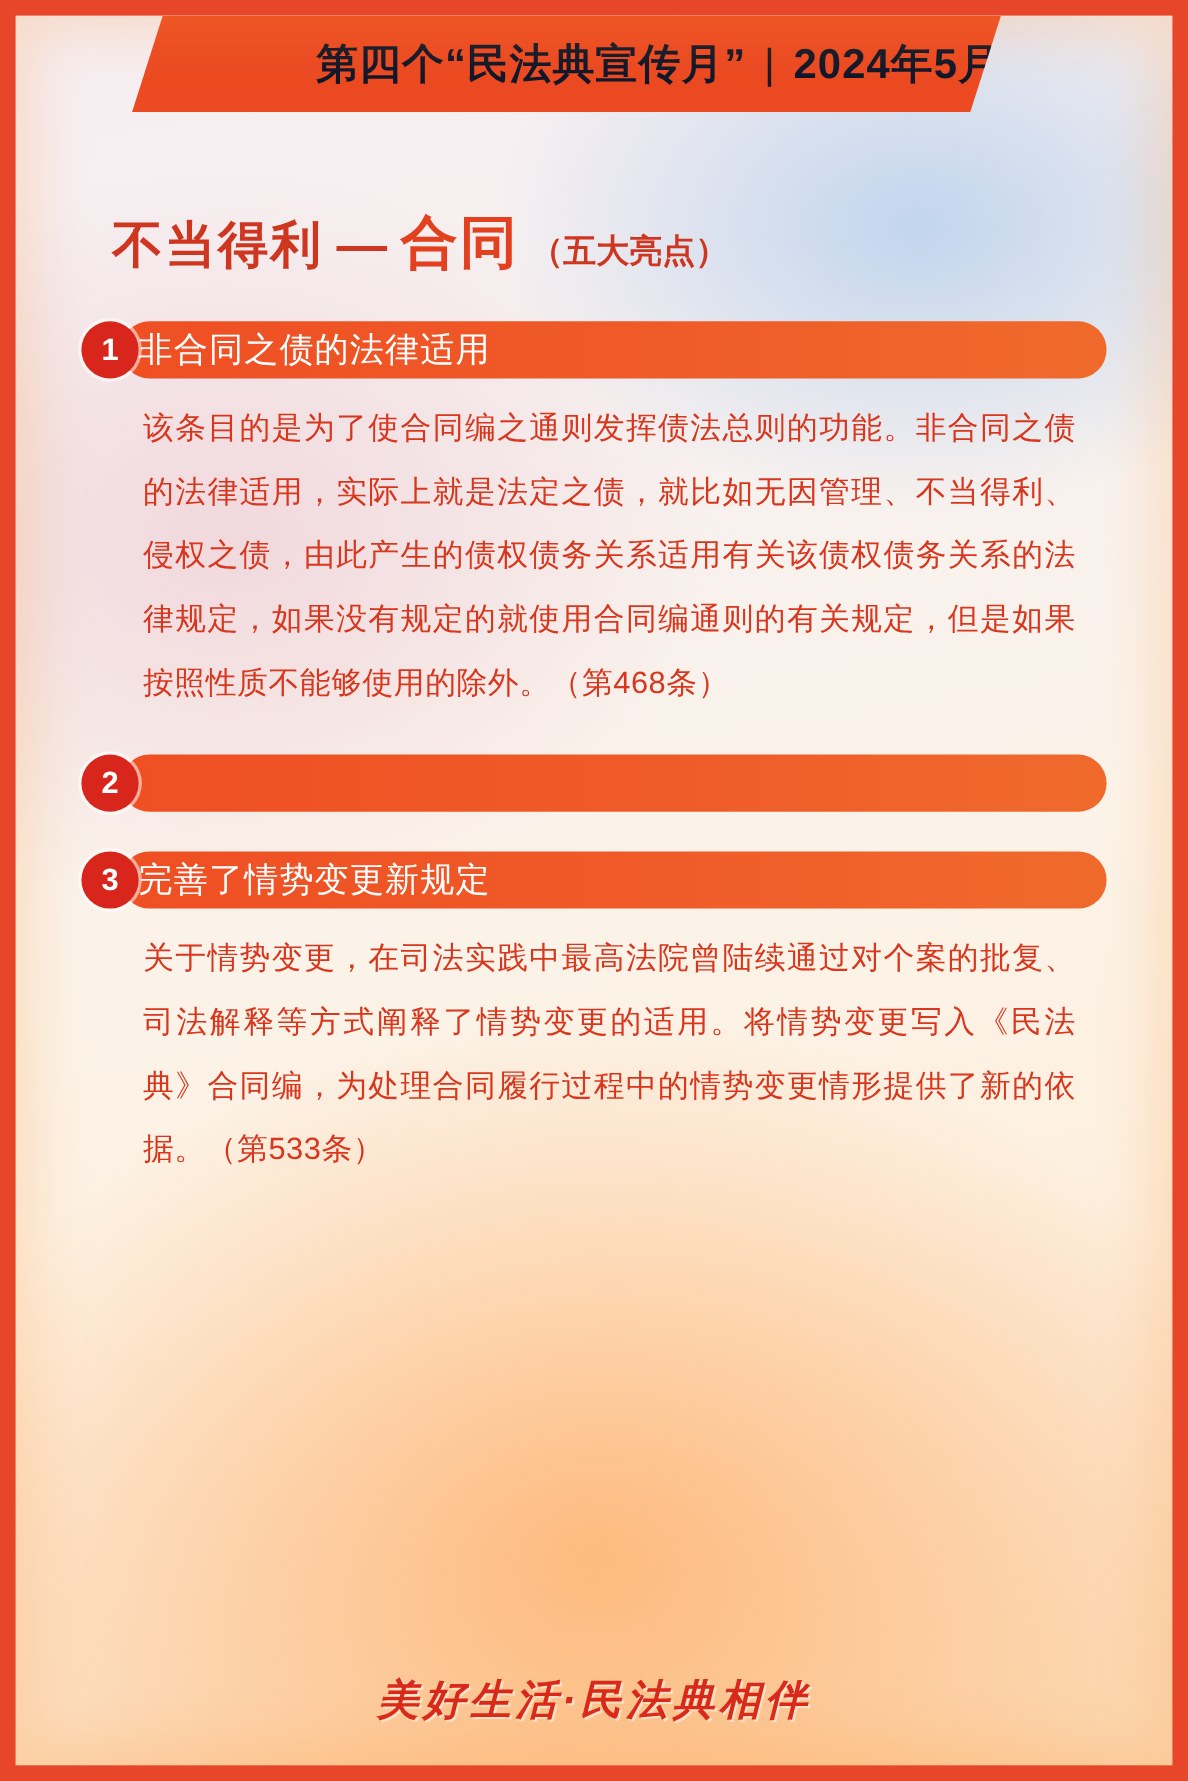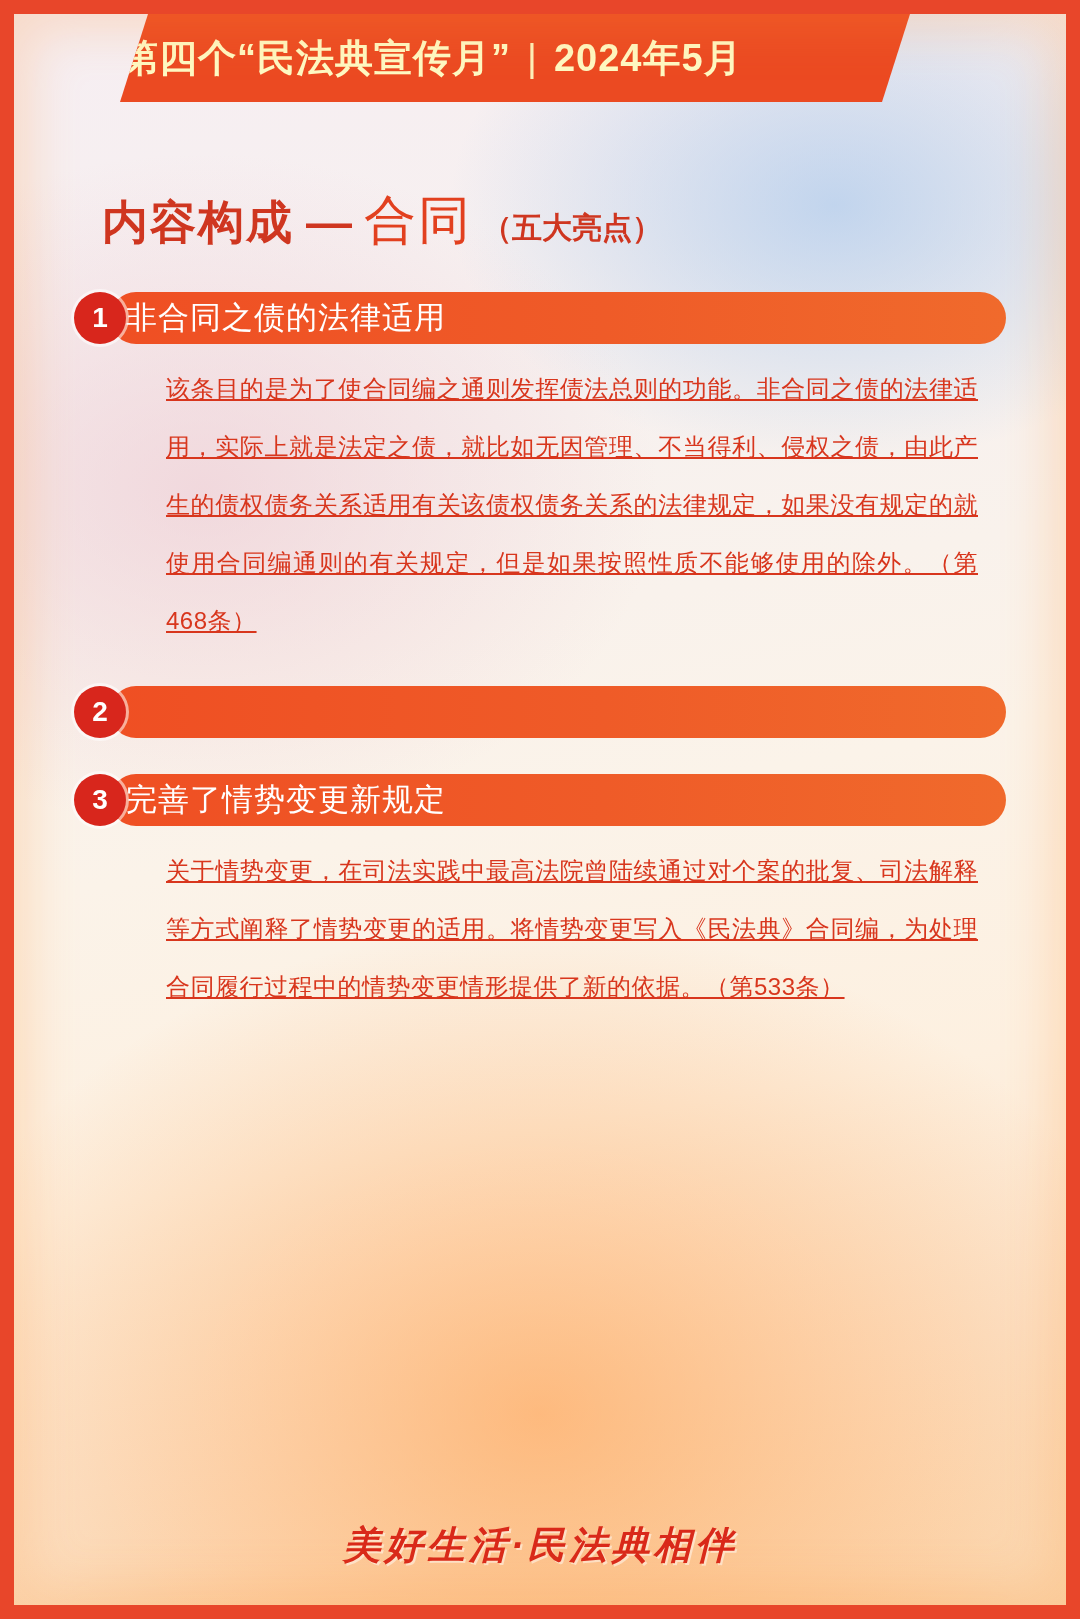--- a/index.html
+++ b/index.html
@@ -42,24 +42,24 @@
     position: relative;
     height: 112px;
   }
   .banner {
     position: absolute;
     left: 106px;
     top: 0;
     width: 790px;
     height: 88px;
     background: #eb4a22;
-    color: #fef9c3;
+    color: #0f172a;
     display: flex;
     align-items: center;
-    justify-content: flex-start;
+    justify-content: flex-end;
     clip-path: polygon(28px 0, 762px 0, 790px 0, 762px 88px, 28px 88px, 0 88px);
   }
   .banner-inner {
     display: flex;
     align-items: baseline;
     gap: 6px;
     font-size: 38px;
     letter-spacing: 1px;
     font-weight: 700;
     white-space: nowrap;
@@ -92,21 +92,21 @@
     color: #cf3620;
   }
   .section-title .dash {
     font-size: 46px;
     font-weight: 700;
     margin: 0 12px;
     color: #cf3620;
   }
   .section-title .t2 {
     font-size: 52px;
-    font-weight: 400;
+    font-weight: 700;
     color: #e2401f;
     letter-spacing: 2px;
     text-align: center;
   }
   .section-title .t3 {
     font-size: 30px;
     font-weight: 600;
     color: #cf3620;
     margin-left: 10px;
   }
@@ -150,27 +150,26 @@
   }
   .head-text {
     position: relative;
     z-index: 2;
     color: #ffffff;
     font-size: 31px;
     font-weight: 400;
     letter-spacing: 1px;
   }
   .item-body {
-    margin: 16px 28px 0 92px;
+    margin: 16px 28px 0 56px;
     color: #d8361d;
-    font-size: 24px;
+    font-size: 28px;
     line-height: 58px;
     text-align: justify;
     letter-spacing: 0.5px;
-    text-decoration: underline;
   }
 
   
   .footer {
     position: absolute;
     left: 0;
     right: 0;
     bottom: 34px;
     text-align: center;
   }
@@ -193,21 +192,21 @@
     <div class="banner">
       <div class="banner-inner">
         <span class="banner-quote">第四个“民法典宣传月”</span>
         <span class="banner-divider">|</span>
         <span class="banner-date">2024年5月</span>
       </div>
     </div>
   </div>
 
   <div class="section-title">
-    <span class="t1">内容构成</span>
+    <span class="t1">不当得利</span>
     <span class="dash">—</span>
     <span class="t2">合同</span>
     <span class="t3">（五大亮点）</span>
   </div>
 
   <div class="items">
 
     <div class="item">
       <div class="item-head">
         <div class="head-bar"></div>

